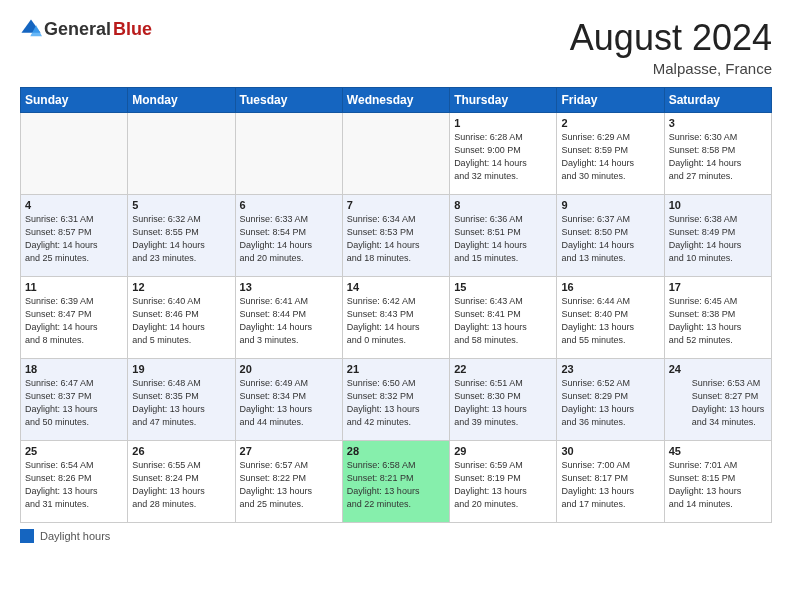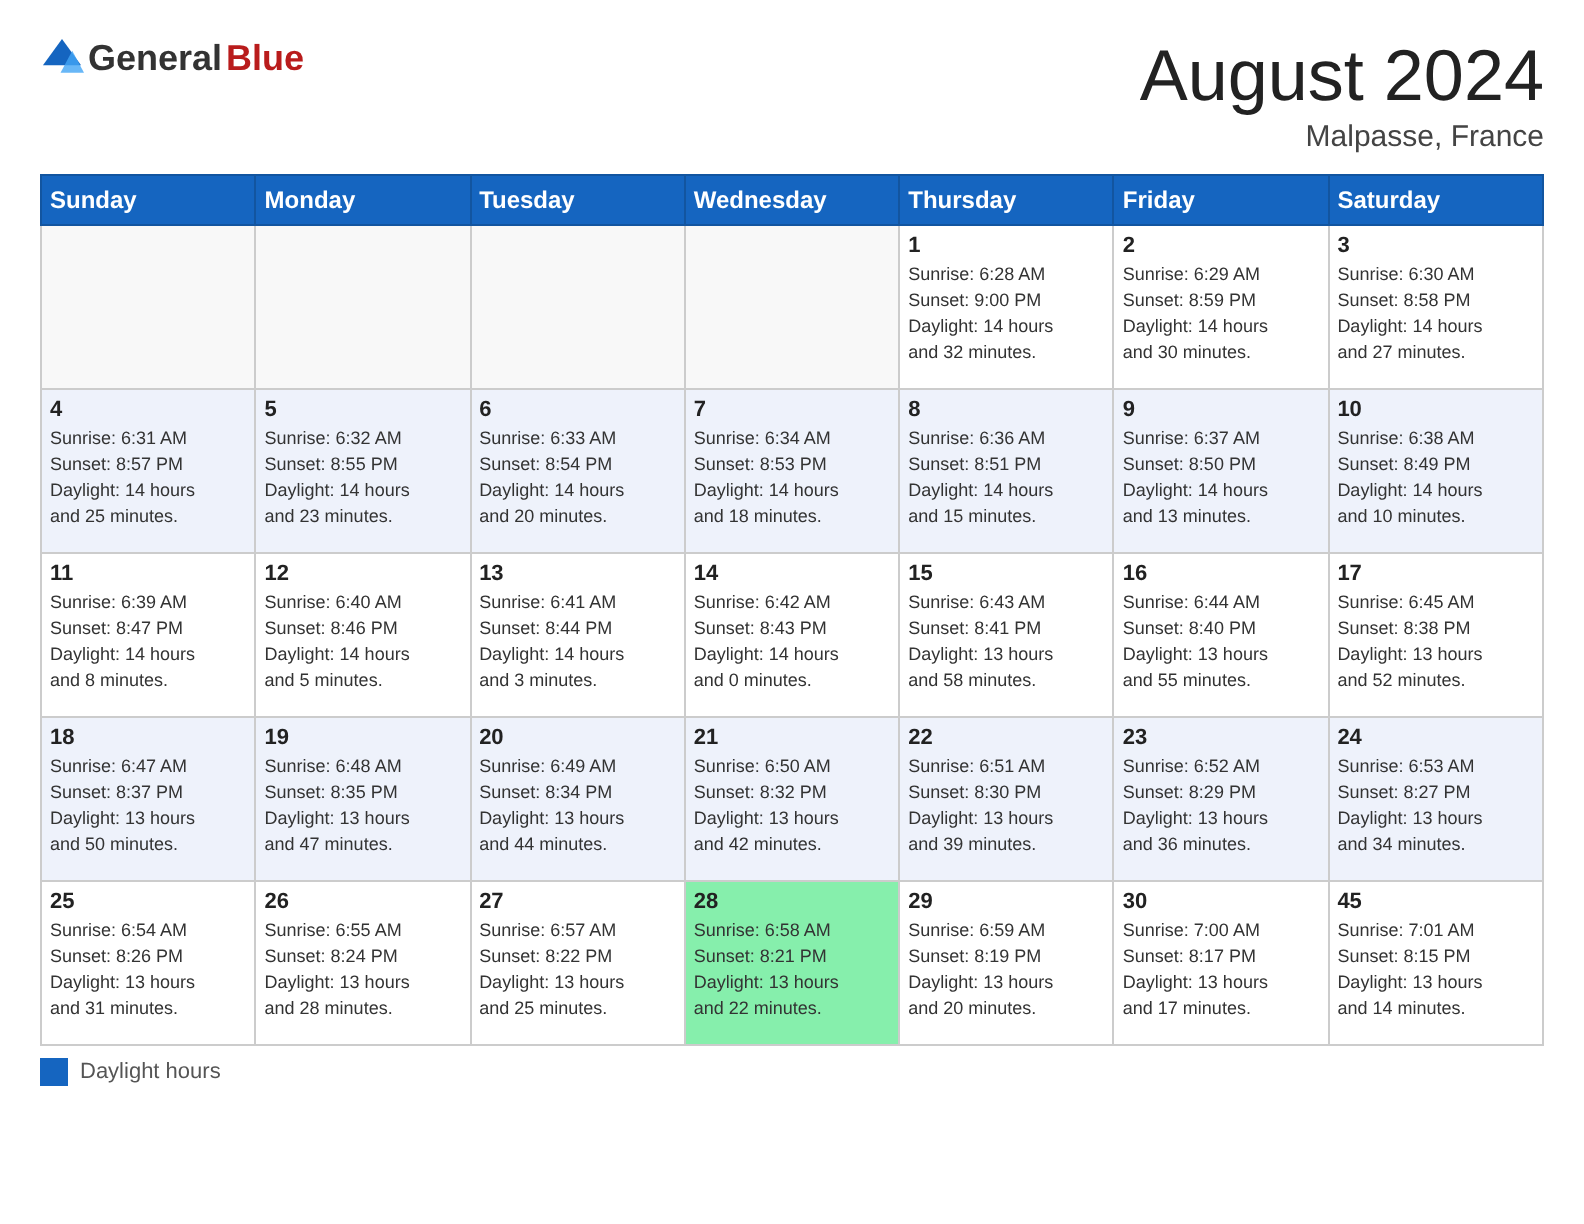--- a/index.html
+++ b/index.html
@@ -322,21 +322,21 @@
           </td>
           <td style="background: rgb(238, 242, 251);">
             <span class="day-number">23</span>
             <div class="day-info" style="white-space: pre-line;">Sunrise: 6:52 AM
 Sunset: 8:29 PM
 Daylight: 13 hours
 and 36 minutes.</div>
           </td>
           <td style="background: rgb(238, 242, 251);">
             <span class="day-number">24</span>
-            <div class="day-info" style="white-space: pre-line;">Sunrise: 6:53 AM
+            <div class="day-info" style="white-space: pre-line; margin-left: 23px;">Sunrise: 6:53 AM
 Sunset: 8:27 PM
 Daylight: 13 hours
 and 34 minutes.</div>
           </td>
         </tr>
         <tr>
           <td style="background: rgb(255, 255, 255);">
             <span class="day-number">25</span>
             <div class="day-info" style="white-space: pre-line;">Sunrise: 6:54 AM
 Sunset: 8:26 PM

